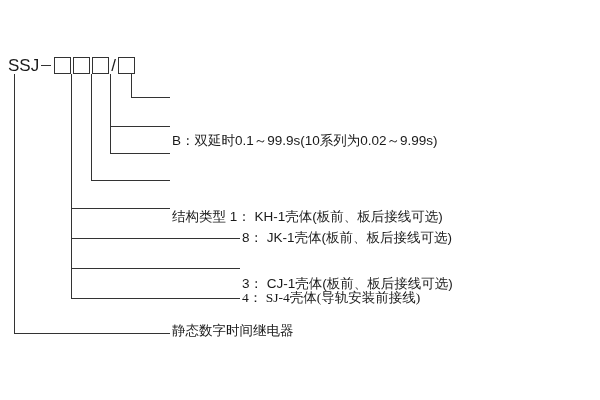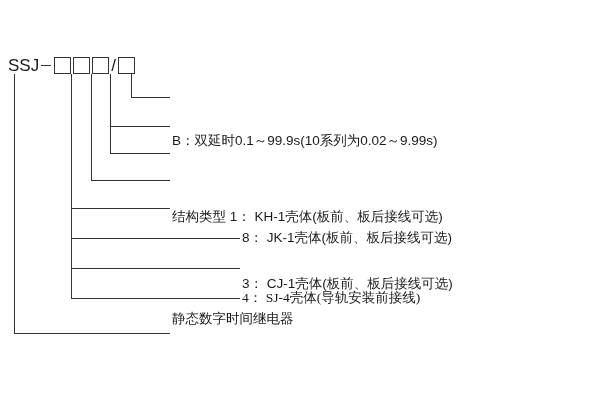--- a/index.html
+++ b/index.html
@@ -99,15 +99,15 @@
 
       <path d="M14.5,74 L14.5,333 L170,333"></path>
     </g>
   </svg>
 
   <div class="desc" style="left:172px; top:134px;">B：双延时0.1～99.9s(10系列为0.02～9.99s)</div>
   <div class="desc" style="left:172px; top:210px;">结构类型 1： KH-1壳体(板前、板后接线可选)</div>
   <div class="desc" style="left:242px; top:231px;">8： JK-1壳体(板前、板后接线可选)</div>
   <div class="desc" style="left:242px; top:261px;margin-top:16px;">3： CJ-1壳体(板前、板后接线可选)</div>
   <div class="desc" style="left:242px; top:291px;font-family:Liberation Serif, serif;">4： SJ-4壳体(导轨安装前接线)</div>
-  <div class="desc" style="left:172px; top:312px;">静态数字时间继电器</div>
+  <div class="desc" style="left:172px; top:324px;">静态数字时间继电器</div>
 
 </div>
 
 </body></html>

